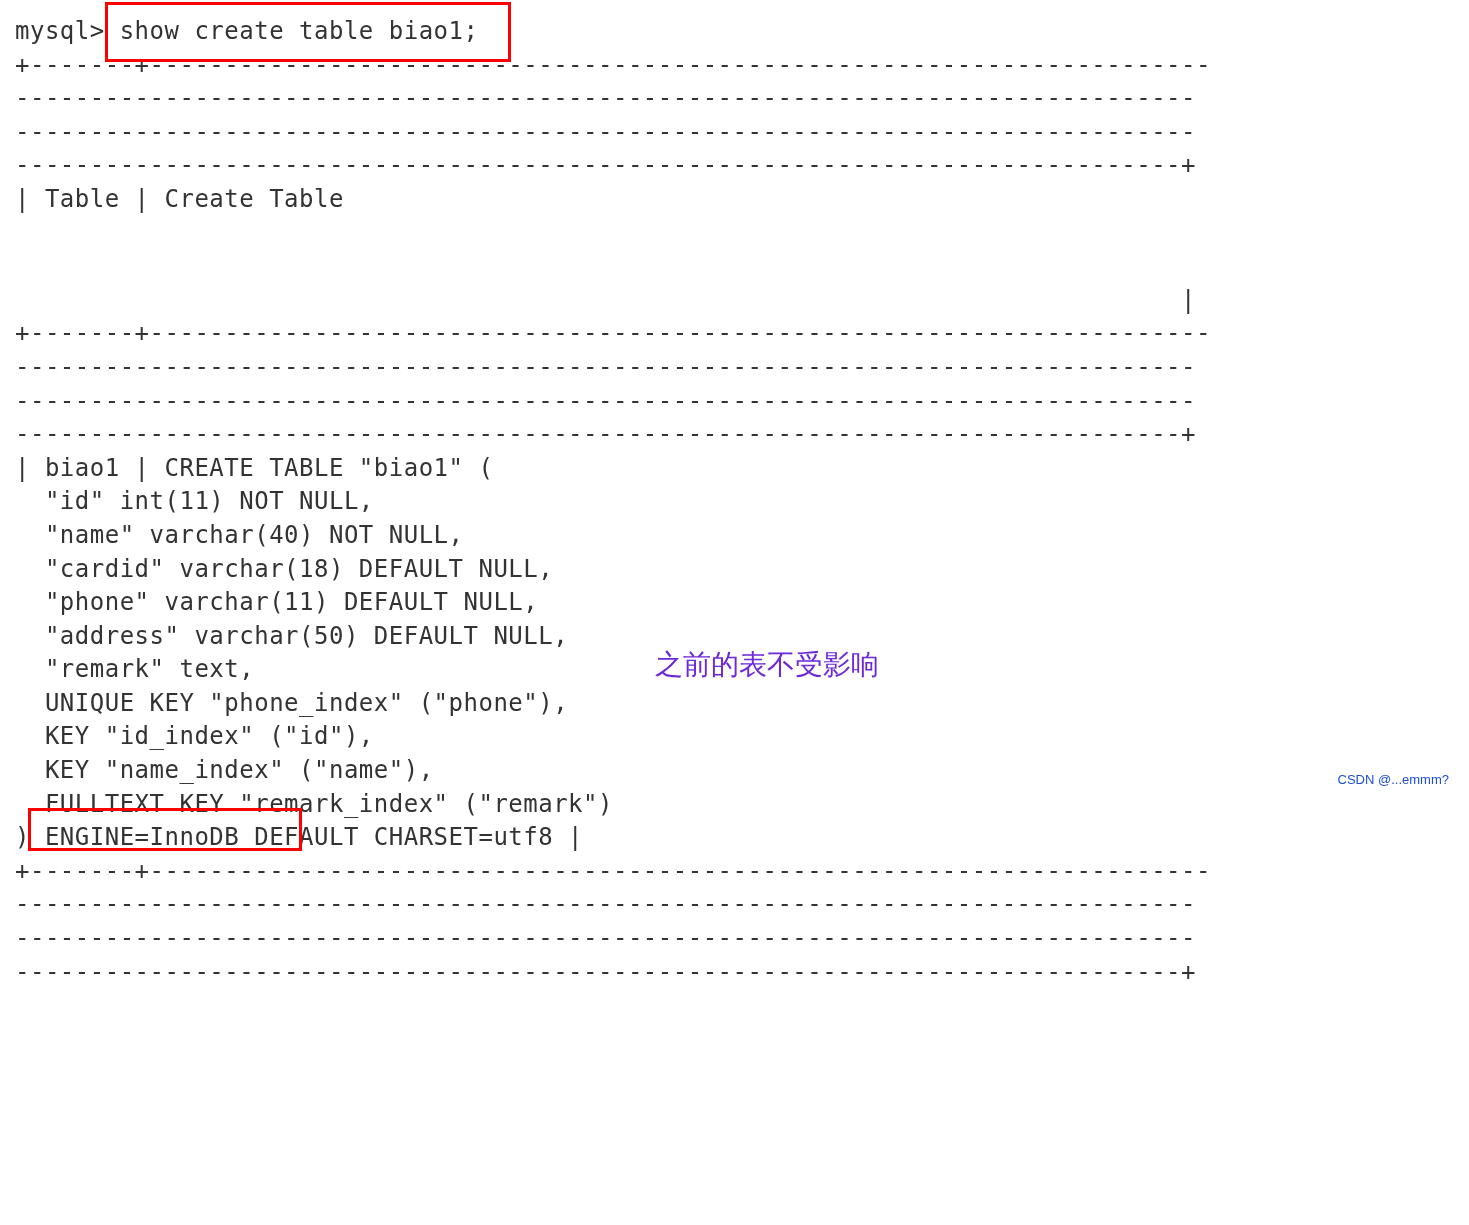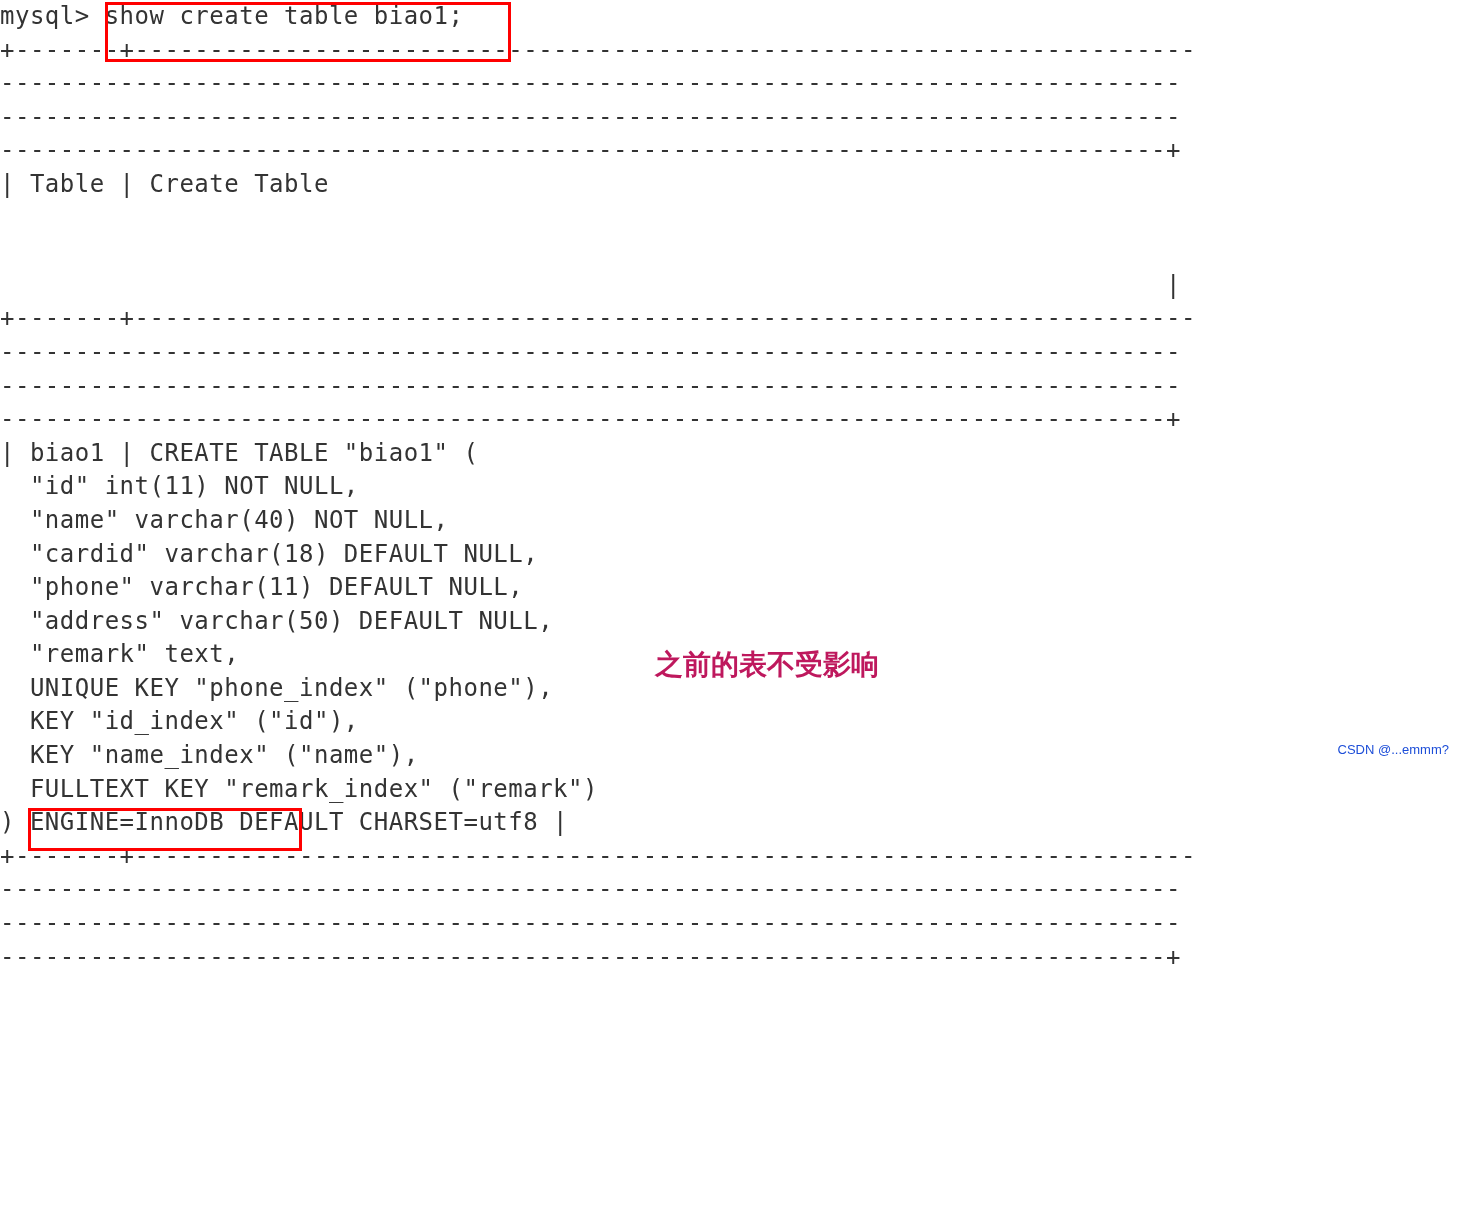--- a/index.html
+++ b/index.html
@@ -8,21 +8,21 @@
       background: #fff;
       font-family: "DejaVu Sans Mono", "Consolas", monospace;
       font-size: 24px;
       color: #333;
       position: relative;
       width: 1469px;
       line-height: 1.4;
     }
     .terminal {
       white-space: pre;
-      padding: 0;
+      padding: 15px;
       letter-spacing: 0.5px;
     }
     .hl-box1 {
       position: absolute;
       border: 3px solid #ff0000;
       top: 2px;
       left: 105px;
       width: 400px;
       height: 54px;
       pointer-events: none;
@@ -31,27 +31,26 @@
       position: absolute;
       border: 3px solid #ff0000;
       top: 808px;
       left: 28px;
       width: 268px;
       height: 37px;
       pointer-events: none;
     }
     .annotation {
       position: absolute;
-      color: #be185d;
+      color: #6d28d9;
       font-family: "Microsoft YaHei", "SimSun", sans-serif;
       font-size: 28px;
       top: 645px;
       left: 655px;
       pointer-events: none;
-      font-weight: bold;
     }
     .watermark {
       position: absolute;
       right: 20px;
       bottom: 215px;
       color: #1d4ed8;
       font-size: 13px;
       font-family: sans-serif;
     }
   </style>

